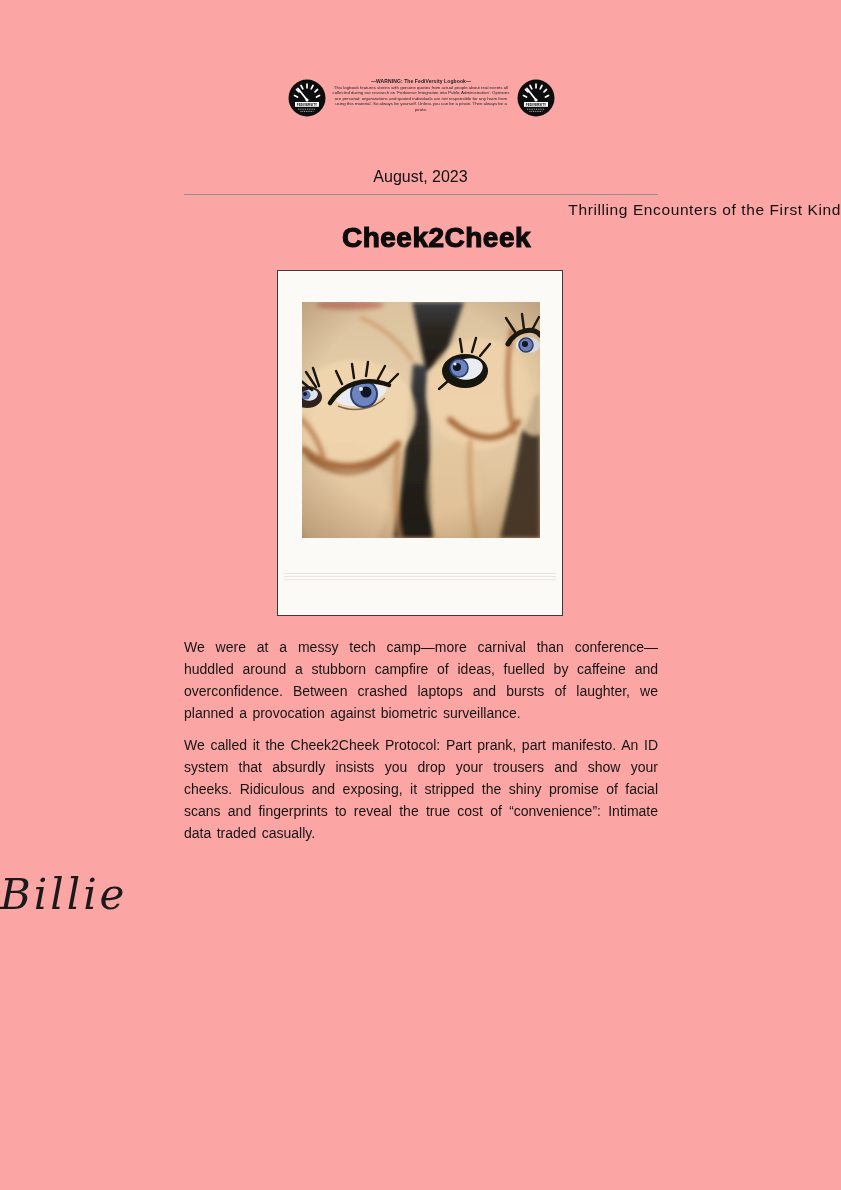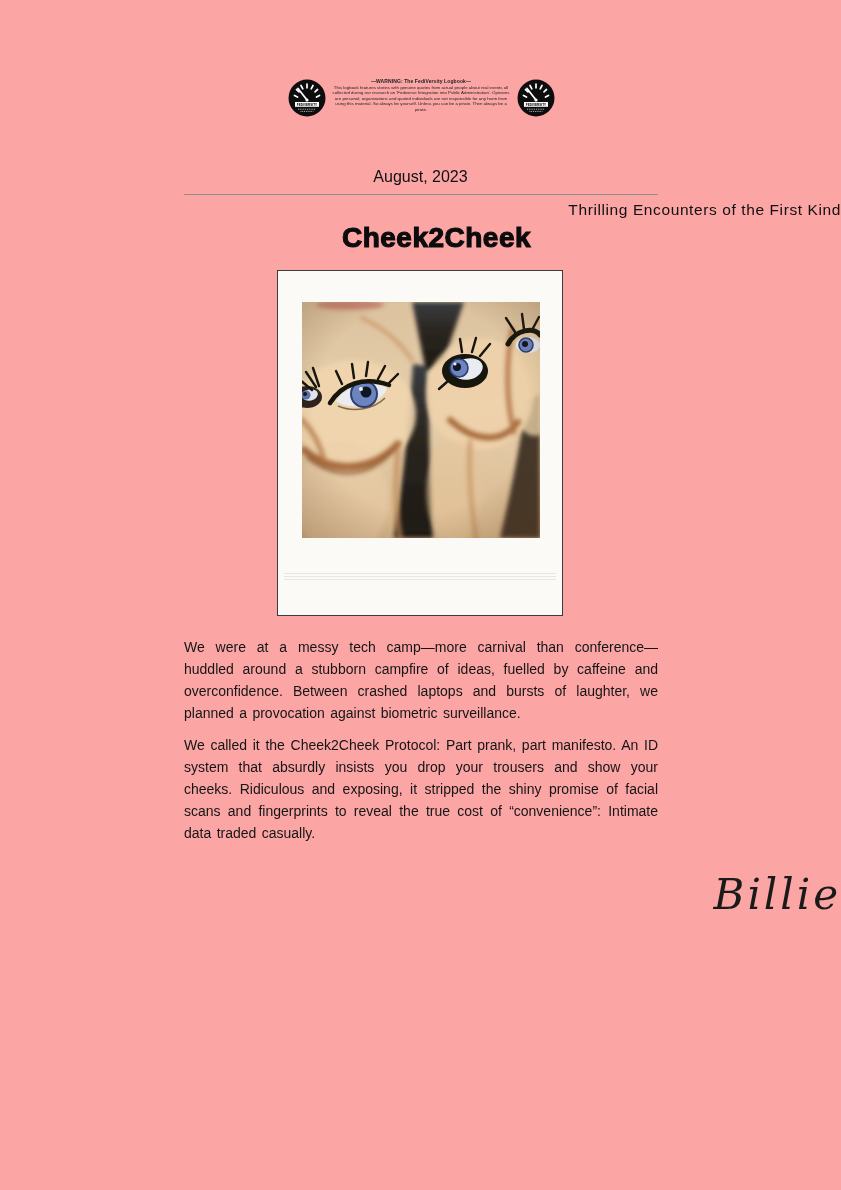--- a/index.html
+++ b/index.html
@@ -30,21 +30,21 @@
         background:#fbfaf7;border:1px solid #3c3c3c;box-sizing:border-box;}
   .polaroid .dev-lines{position:absolute;left:6px;right:6px;bottom:34px;height:10px;
         background:repeating-linear-gradient(to bottom,transparent 0 2px,rgba(180,170,160,.25) 2px 3px);}
   .photo{position:absolute;left:24px;top:31px;width:238px;height:236px;overflow:hidden;
         box-shadow:inset 0 0 6px rgba(90,60,30,.35);}
   .photo svg{display:block;width:238px;height:236px;}
   
   .body-text{position:absolute;left:184px;top:636px;width:474px;}
   .body-text p{margin:0 0 10px 0;font-size:14px;line-height:22px;color:#151515;
         text-align:justify;text-justify:inter-word;word-spacing:1.5px;}
-  .signature{position:absolute;left:0;top:870px;width:100%;text-align:right;
+  .signature{position:absolute;left:0;top:870px;width:100%;text-align:left;
         font-family:"DejaVu Serif",serif;font-style:italic;font-size:42px;
         letter-spacing:3px;color:#1a1a1a;font-weight:400;}
 </style>
 </head>
 <body>
 
 <div class="page">
 
   <div class="badge left">
     <svg viewBox="0 0 38 38">

